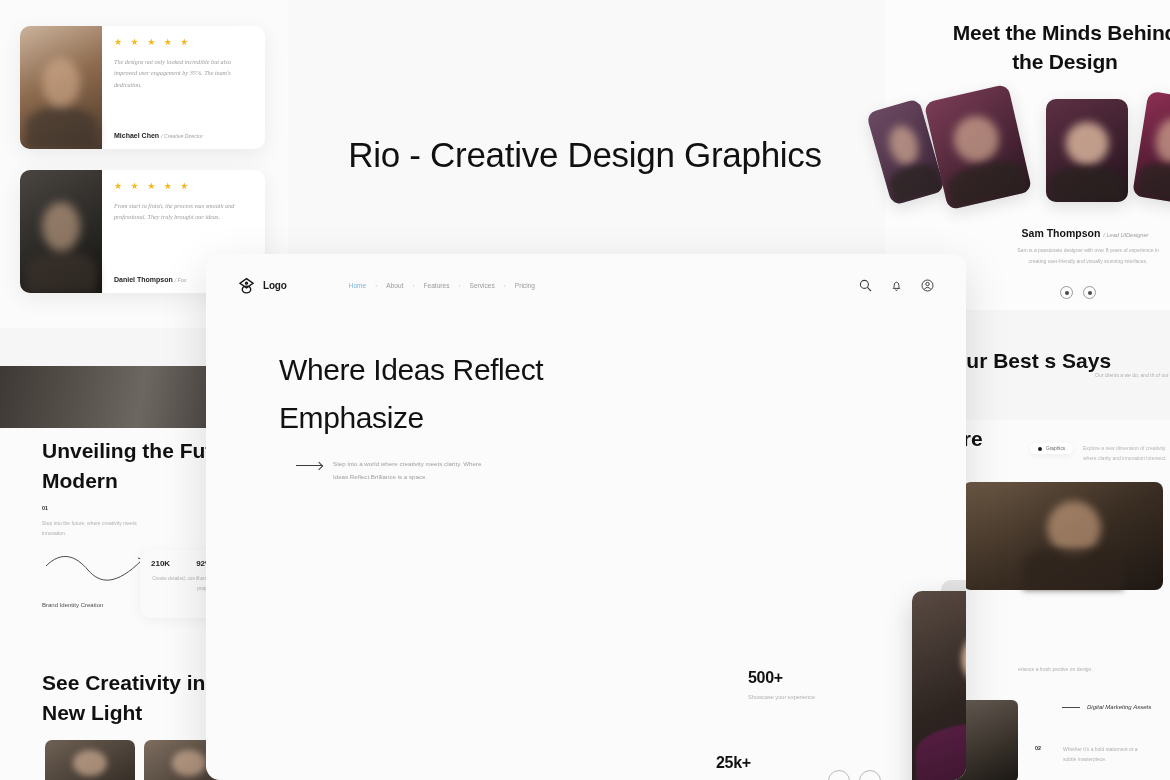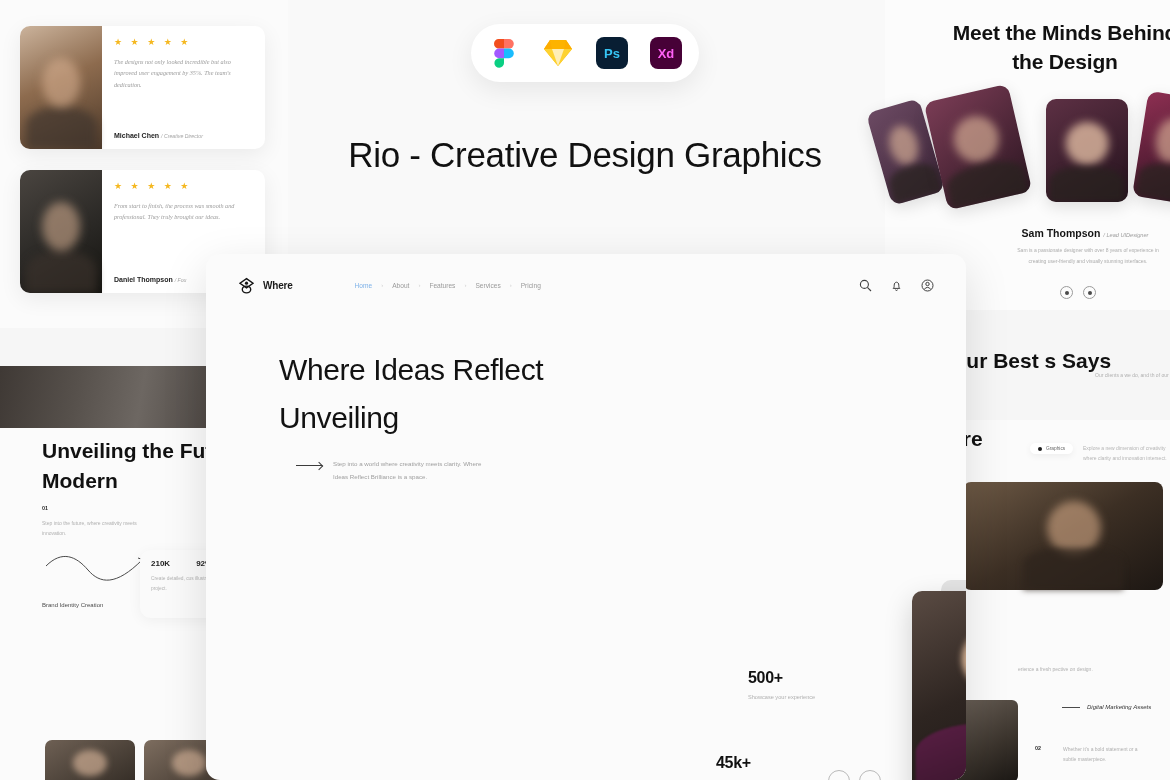--- a/index.html
+++ b/index.html
@@ -120,21 +120,21 @@
       background:linear-gradient(150deg,#8e2f52,#2c1020);}
 
   
   .bl-head { position:absolute; left:42px; top:436px; width:210px; font-size:21px;
       line-height:1.45; color:#111; font-weight:600;}
   .bl-num { position:absolute; left:42px; top:505px; font-size:5.4px; color:#2b2b2b; font-weight:bold;}
   .bl-copy { position:absolute; left:42px; top:518px; width:118px; font-size:5px; line-height:2; color:#b0b0b0;}
   .bl-squig { position:absolute; left:42px; top:552px; width:108px; height:38px;}
   .bl-cap { position:absolute; left:42px; top:600px; width:90px; font-size:6px; line-height:1.75; color:#4c4c4c;}
   .stat-card { position:absolute; left:140px; top:550px; width:130px; height:68px; background:#fafafa;
-      border-radius:11px; box-shadow:0 3px 14px rgba(0,0,0,.05); padding:9px 11px;}
+      border-radius:11px; box-shadow:0 3px 14px rgba(0,0,0,.05); padding:9px 11px;text-align:center;}
   .stat-row { display:flex; gap:26px; }
   .stat-v { font-size:8px; font-weight:bold; color:#222;}
   .stat-copy { margin-top:6px; font-size:4.8px; line-height:2; color:#b3b3b3;}
   .bl-head2 { position:absolute; left:42px; top:668px; width:200px; font-size:21px;
       line-height:1.45; color:#111; font-weight:600;}
   .bl-thumbs { position:absolute; left:45px; top:740px; display:flex; gap:9px;}
   .bl-thumbs .th { width:90px; height:60px; border-radius:7px; position:relative; overflow:hidden;}
   .th-a{background:linear-gradient(150deg,#6e6054,#2a241e);}
   .th-b{background:linear-gradient(150deg,#7d6d5f,#332b24);}
   .th .fa{position:absolute;left:50%;top:16%;width:38%;height:44%;transform:translateX(-50%);
@@ -213,42 +213,20 @@
     <div class="body">
       <div class="stars">★ ★ ★ ★ ★</div>
       <div class="tquote">From start to finish, the process was smooth and professional. They truly brought our ideas.</div>
       <div class="tauthor">
         <span>Daniel Thompson</span>
         <span class="trole">/ Fou</span>
       </div>
     </div>
   </div>
 
-  <div class="tools">
-    <div class="tool">
-      <svg width="20" height="29" viewBox="0 0 20 29">
-        <path d="M5 0h5v9.6H5A4.8 4.8 0 010 4.8 4.8 4.8 0 015 0z" fill="#f24e1e"></path>
-        <path d="M10 0h5a4.8 4.8 0 010 9.6h-5z" fill="#ff7262"></path>
-        <path d="M10 9.6h5a4.8 4.8 0 110 9.6h-5z" fill="#1abcfe"></path>
-        <path d="M5 9.6h5v9.6H5a4.8 4.8 0 010-9.6z" fill="#a259ff"></path>
-        <path d="M5 19.2h5V24a4.8 4.8 0 11-5-4.8z" fill="#0acf83"></path>
-      </svg>
-    </div>
-    <div class="tool">
-      <svg width="28" height="26" viewBox="0 0 28 26">
-        <path d="M6 0h16l6 9-14 17L0 9z" fill="#fdb300"></path>
-        <path d="M0 9h28L14 26z" fill="#fdd231"></path>
-        <path d="M6 0l-6 9h8z" fill="#fdad00"></path>
-        <path d="M22 0l6 9h-8z" fill="#fdad00"></path>
-        <path d="M8 9h12L14 26z" fill="#feeeb7"></path>
-      </svg>
-    </div>
-    <div class="tool tool-ps">Ps</div>
-    <div class="tool tool-xd">Xd</div>
-  </div>
 
   <div class="maintitle">Rio - Creative Design Graphics</div>
 
   <div class="tile tile-1">
       <div class="face"></div>
       <div class="torso"></div>
     </div>
   <div class="tile tile-2">
       <div class="face"></div>
       <div class="torso"></div>
@@ -308,41 +286,42 @@
     <path d="M96 6 l6 2 -3 5" fill="none" stroke="#4a4a4a" stroke-width="1"></path>
   </svg>
   <div class="bl-cap">Brand Identity Creation</div>
   <div class="stat-card">
     <div class="stat-row">
       <span class="stat-v">210K</span>
       <span class="stat-v">92%</span>
     </div>
     <div class="stat-copy">Create detailed, cus illustrations to make brand or project.</div>
   </div>
+  <div class="bl-head2">See Creativity in New Light</div>
   <div class="bl-thumbs">
     <div class="th th-a">
         <div class="fa"></div>
       </div>
     <div class="th th-b">
         <div class="fa"></div>
       </div>
   </div>
 
   <div class="mock">
 
     <div class="nav">
       <div class="brand">
         <span class="brand-mark">
           <svg width="17" height="17" viewBox="0 0 17 17">
             <ellipse cx="8.5" cy="12.5" rx="4.2" ry="3.4" fill="none" stroke="#141414" stroke-width="1.4"></ellipse>
             <path d="M8.5 1.6 L15 6.2 L8.5 10.8 L2 6.2 Z" fill="none" stroke="#141414" stroke-width="1.4"></path>
             <circle cx="8.5" cy="6.2" r="1.6" fill="#141414"></circle>
           </svg>
         </span>
-        <span class="brand-name">Where</span>
+        <span class="brand-name">Logo</span>
       </div>
 
       <div class="navlinks">
         <span class="navlink active">Home</span>
         <span class="navsep">›</span>
         <span class="navlink">About</span>
         <span class="navsep">›</span>
         <span class="navlink">Features</span>
         <span class="navsep">›</span>
         <span class="navlink">Services</span>
@@ -366,30 +345,30 @@
         <span class="nic">
           <svg width="13" height="13" viewBox="0 0 13 13">
               <circle cx="6.5" cy="6.5" r="5.5" fill="none" stroke="#3f3f3f" stroke-width="1"></circle>
               <circle cx="6.5" cy="5" r="1.7" fill="none" stroke="#3f3f3f" stroke-width="1"></circle>
               <path d="M3.4 10.4a3.4 3.4 0 016.2 0" fill="none" stroke="#3f3f3f" stroke-width="1"></path>
             </svg>
         </span>
       </div>
     </div>
 
-    <div class="hero-h1">Where Ideas Reflect Unveiling</div>
+    <div class="hero-h1">Where Ideas Reflect Emphasize</div>
     <span class="hero-arrow"></span>
     <div class="hero-copy">Step into a world where creativity meets clarity. Where Ideas Reflect Brilliance is a space.</div>
 
     <div class="stat-a">
       <div class="sv">500+</div>
       <div class="sl">Showcase your experience</div>
     </div>
     <div class="stat-b">
-      <div class="sv">45k+</div>
+      <div class="sv">25k+</div>
       <div class="sl">Emphasize the versatility</div>
     </div>
 
     <div class="arrows">
       <span class="abtn">‹</span>
       <span class="abtn">›</span>
     </div>
 
     <div class="hero-photo-bk"></div>
     <div class="hero-photo">

